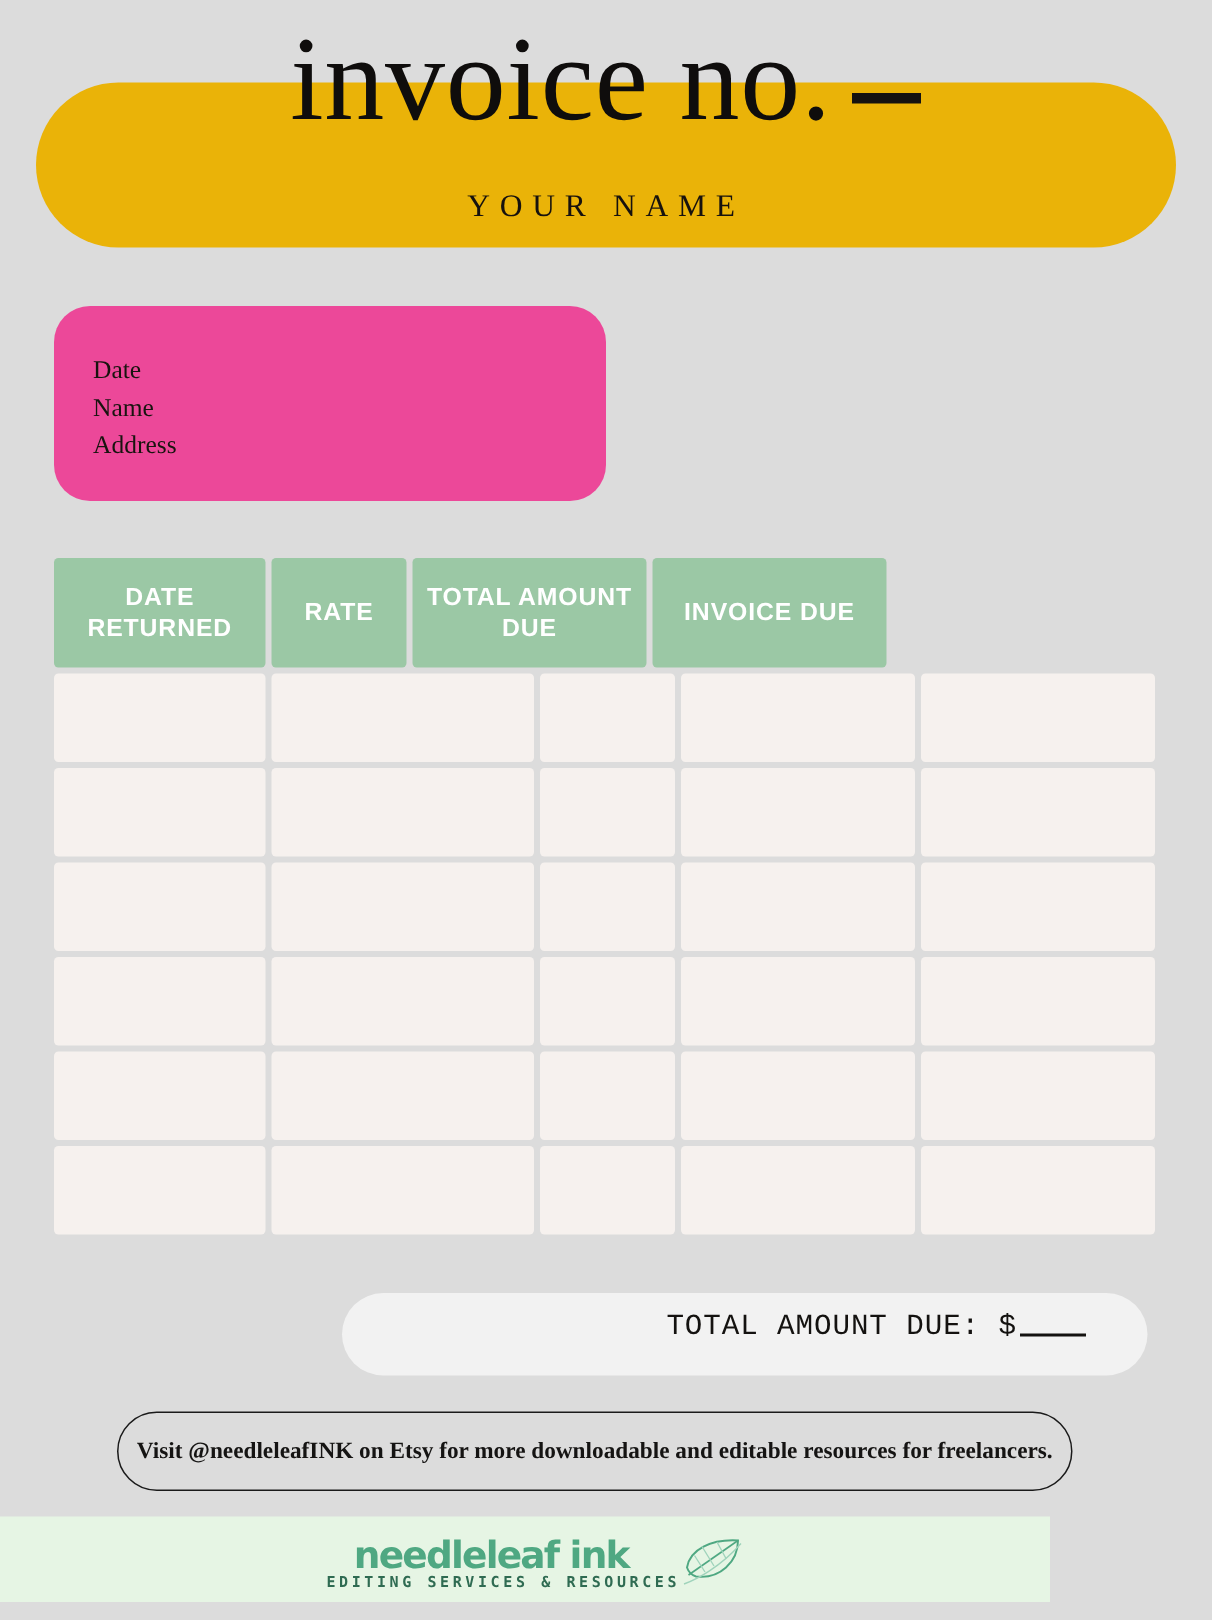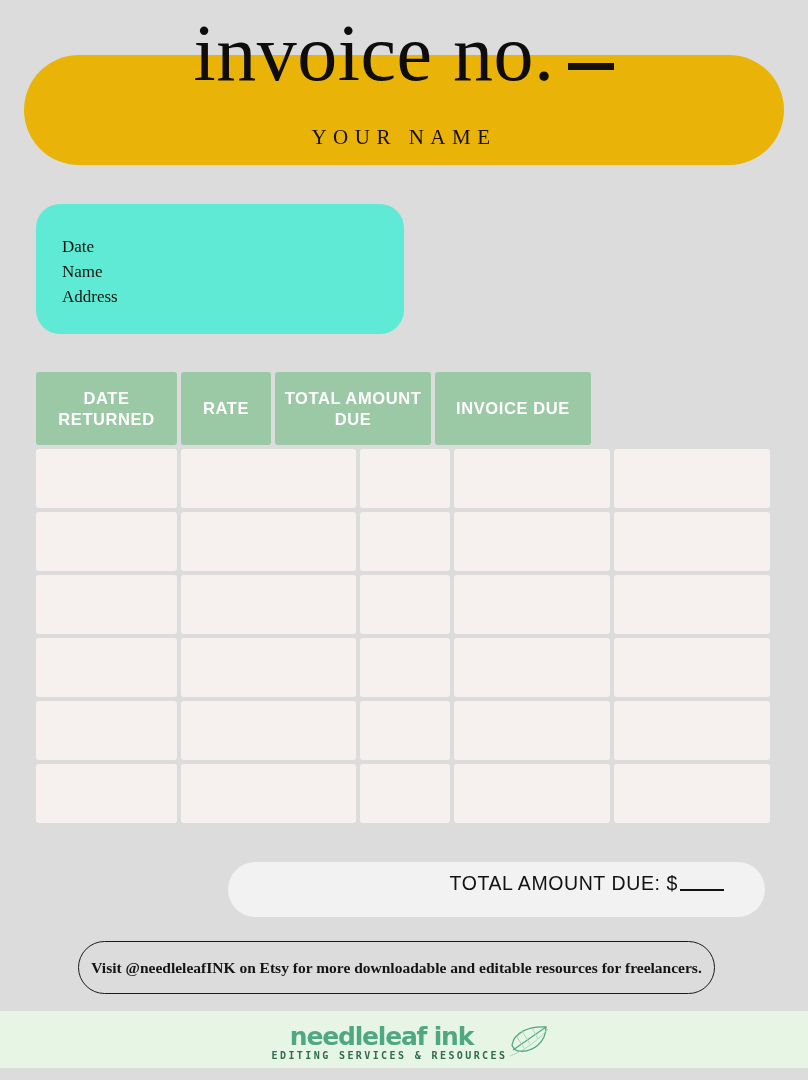--- a/index.html
+++ b/index.html
@@ -58,21 +58,21 @@
     color: #17120e;
   }
 
   
   .info-box {
     position: absolute;
     left: 36px;
     top: 204px;
     width: 368px;
     height: 130px;
-    background: #5eead4;
+    background: #ec4899;
     border-radius: 24px;
   }
   .info-lines {
     position: absolute;
     left: 26px;
     top: 30px;
     font-family: "Liberation Serif", serif;
     font-size: 17px;
     line-height: 25px;
     color: #18140f;
@@ -131,21 +131,21 @@
     background: #f2f2f2;
     border-radius: 28px;
   }
   .total-text {
     position: absolute;
     right: 41px;
     top: 0;
     height: 43px;
     display: flex;
     align-items: center;
-    font-family: Liberation Sans, sans-serif;
+    font-family: Liberation Mono, monospace;
     font-size: 19.5px;
     letter-spacing: 0.6px;
     color: #141210;
     white-space: nowrap;
   }
   .total-text .amount-blank {
     display: inline-block;
     width: 44px;
     border-bottom: 2px solid #141210;
     margin-left: 2px;
@@ -172,21 +172,21 @@
     color: #151413;
     white-space: nowrap;
     font-weight: bold;
   }
 
   
   .brand-strip {
     position: absolute;
     left: 0;
     top: 1011px;
-    width: 808px;
+    width: 700px;
     height: 57px;
     background: #e6f5e4;
   }
   .brand-lockup {
     position: absolute;
     left: 0;
     right: 0;
     top: 10px;
     display: flex;
     justify-content: center;

